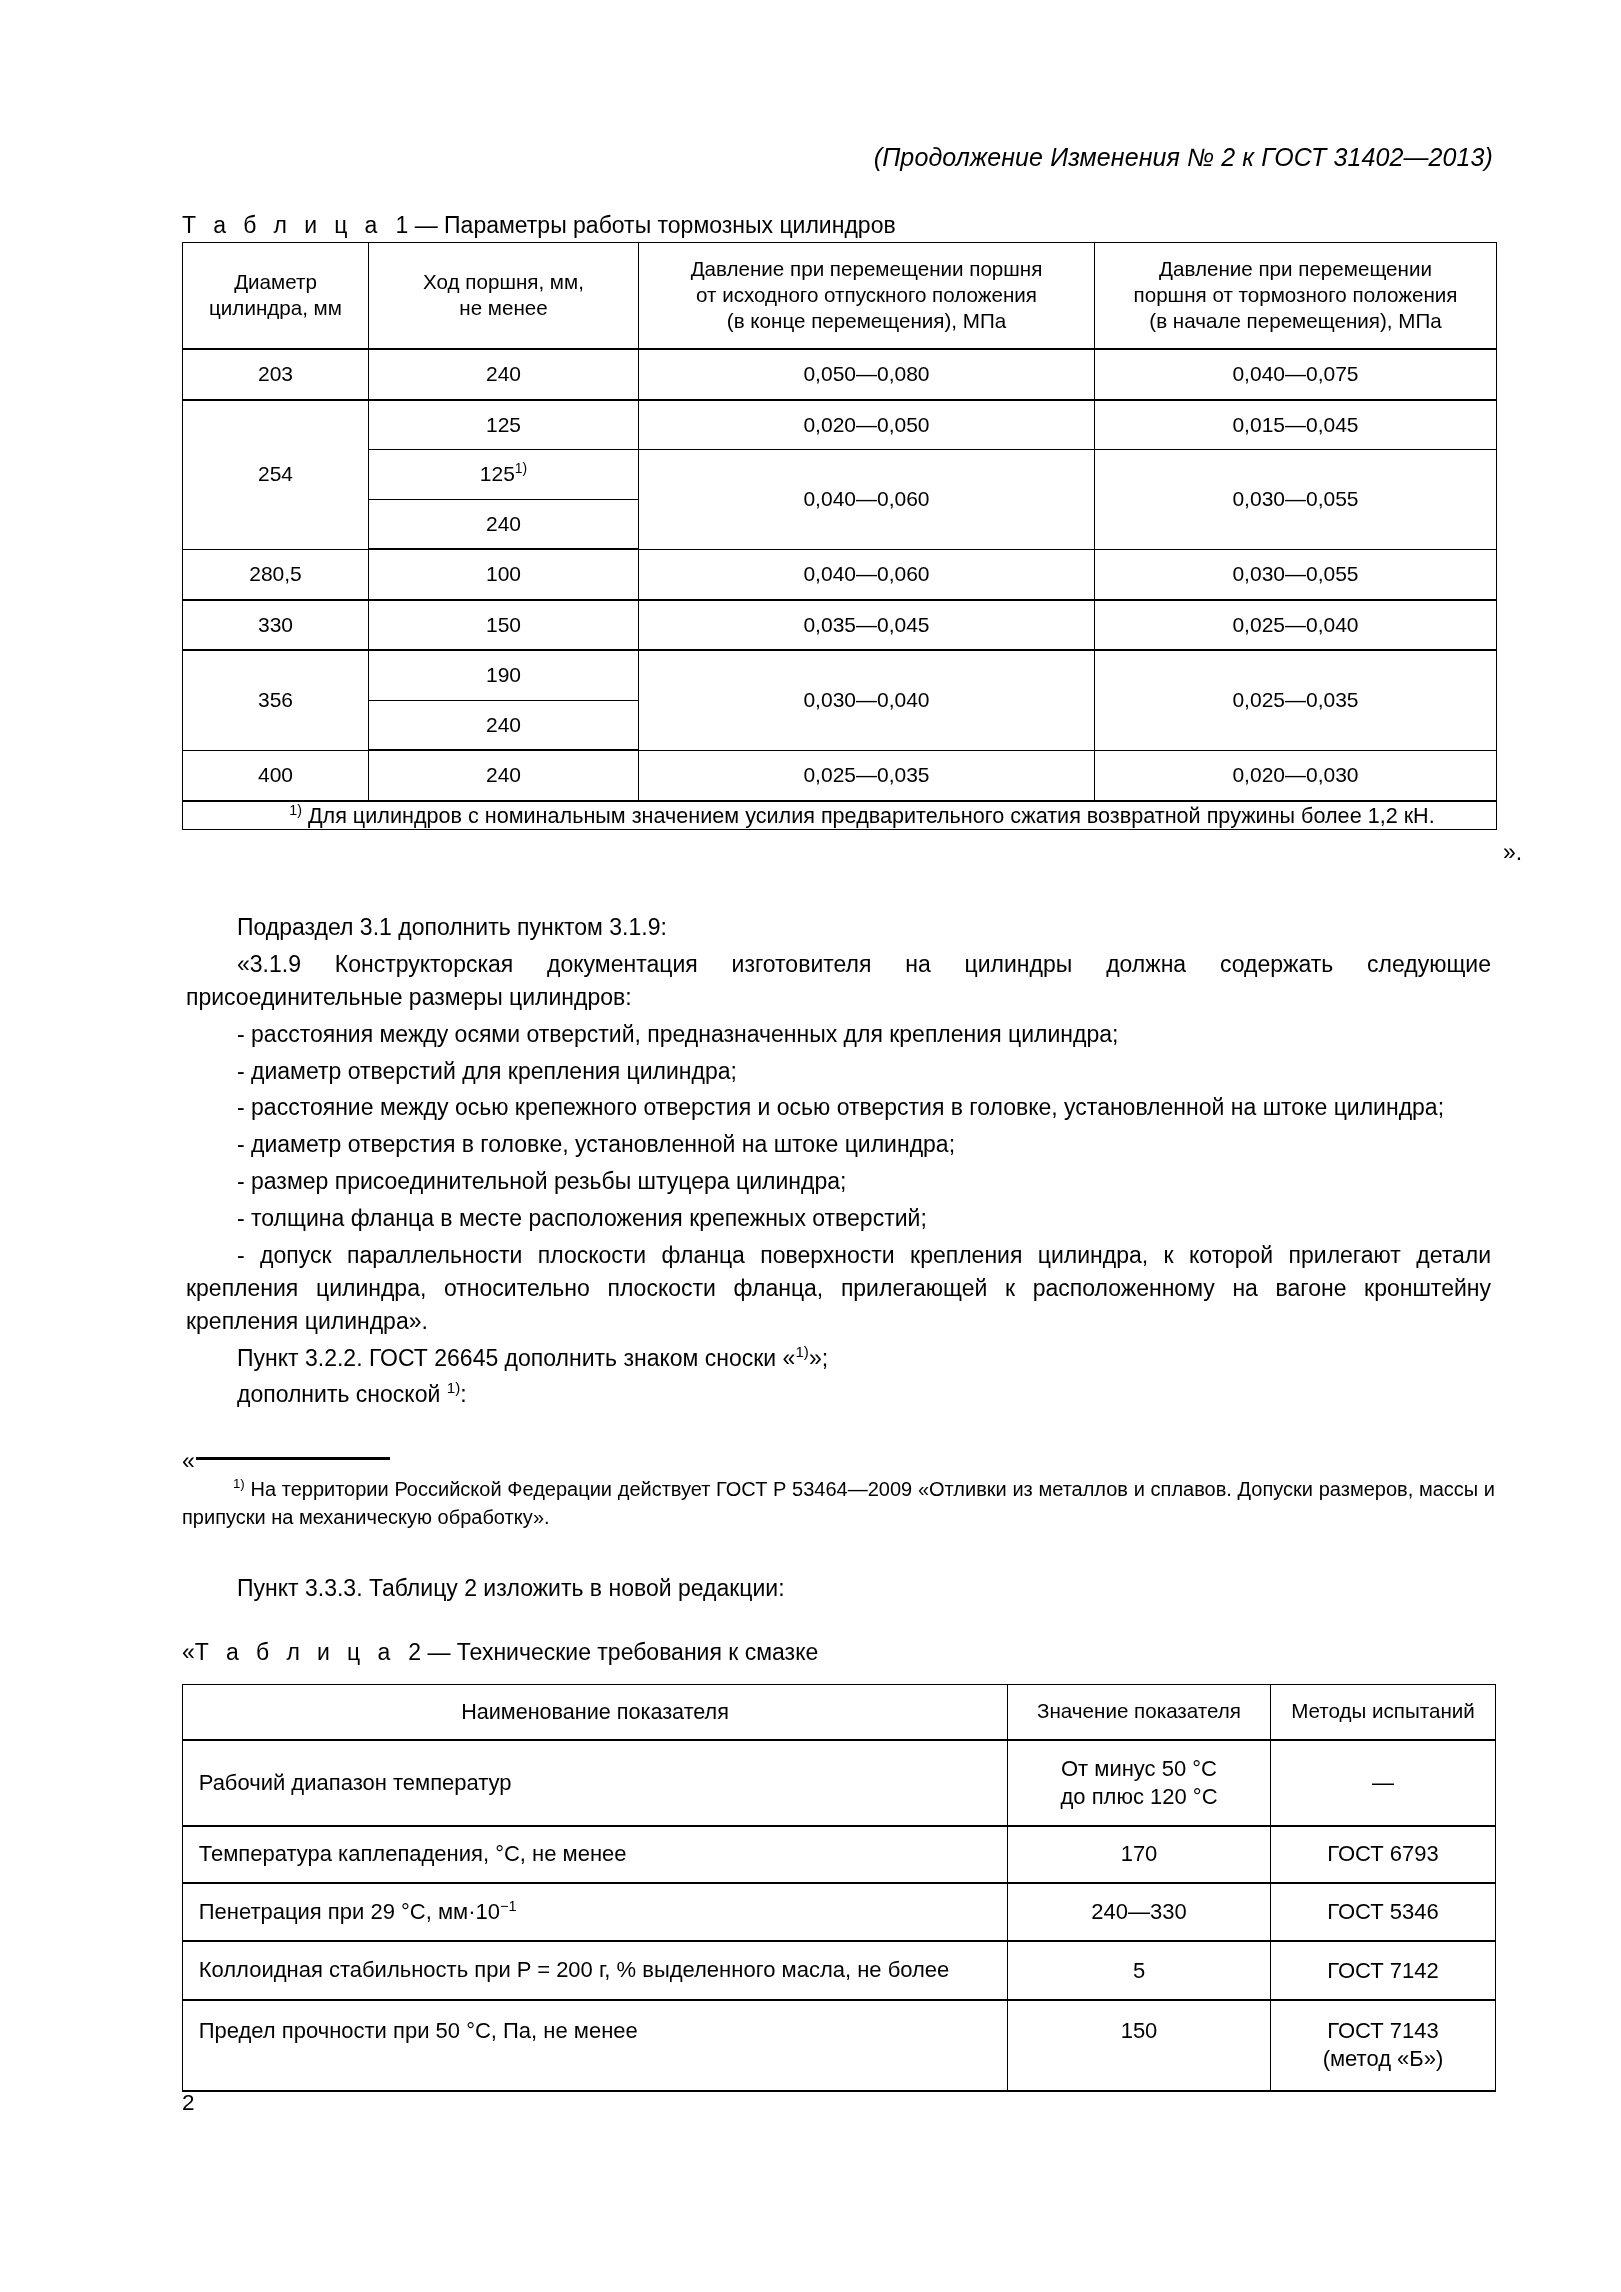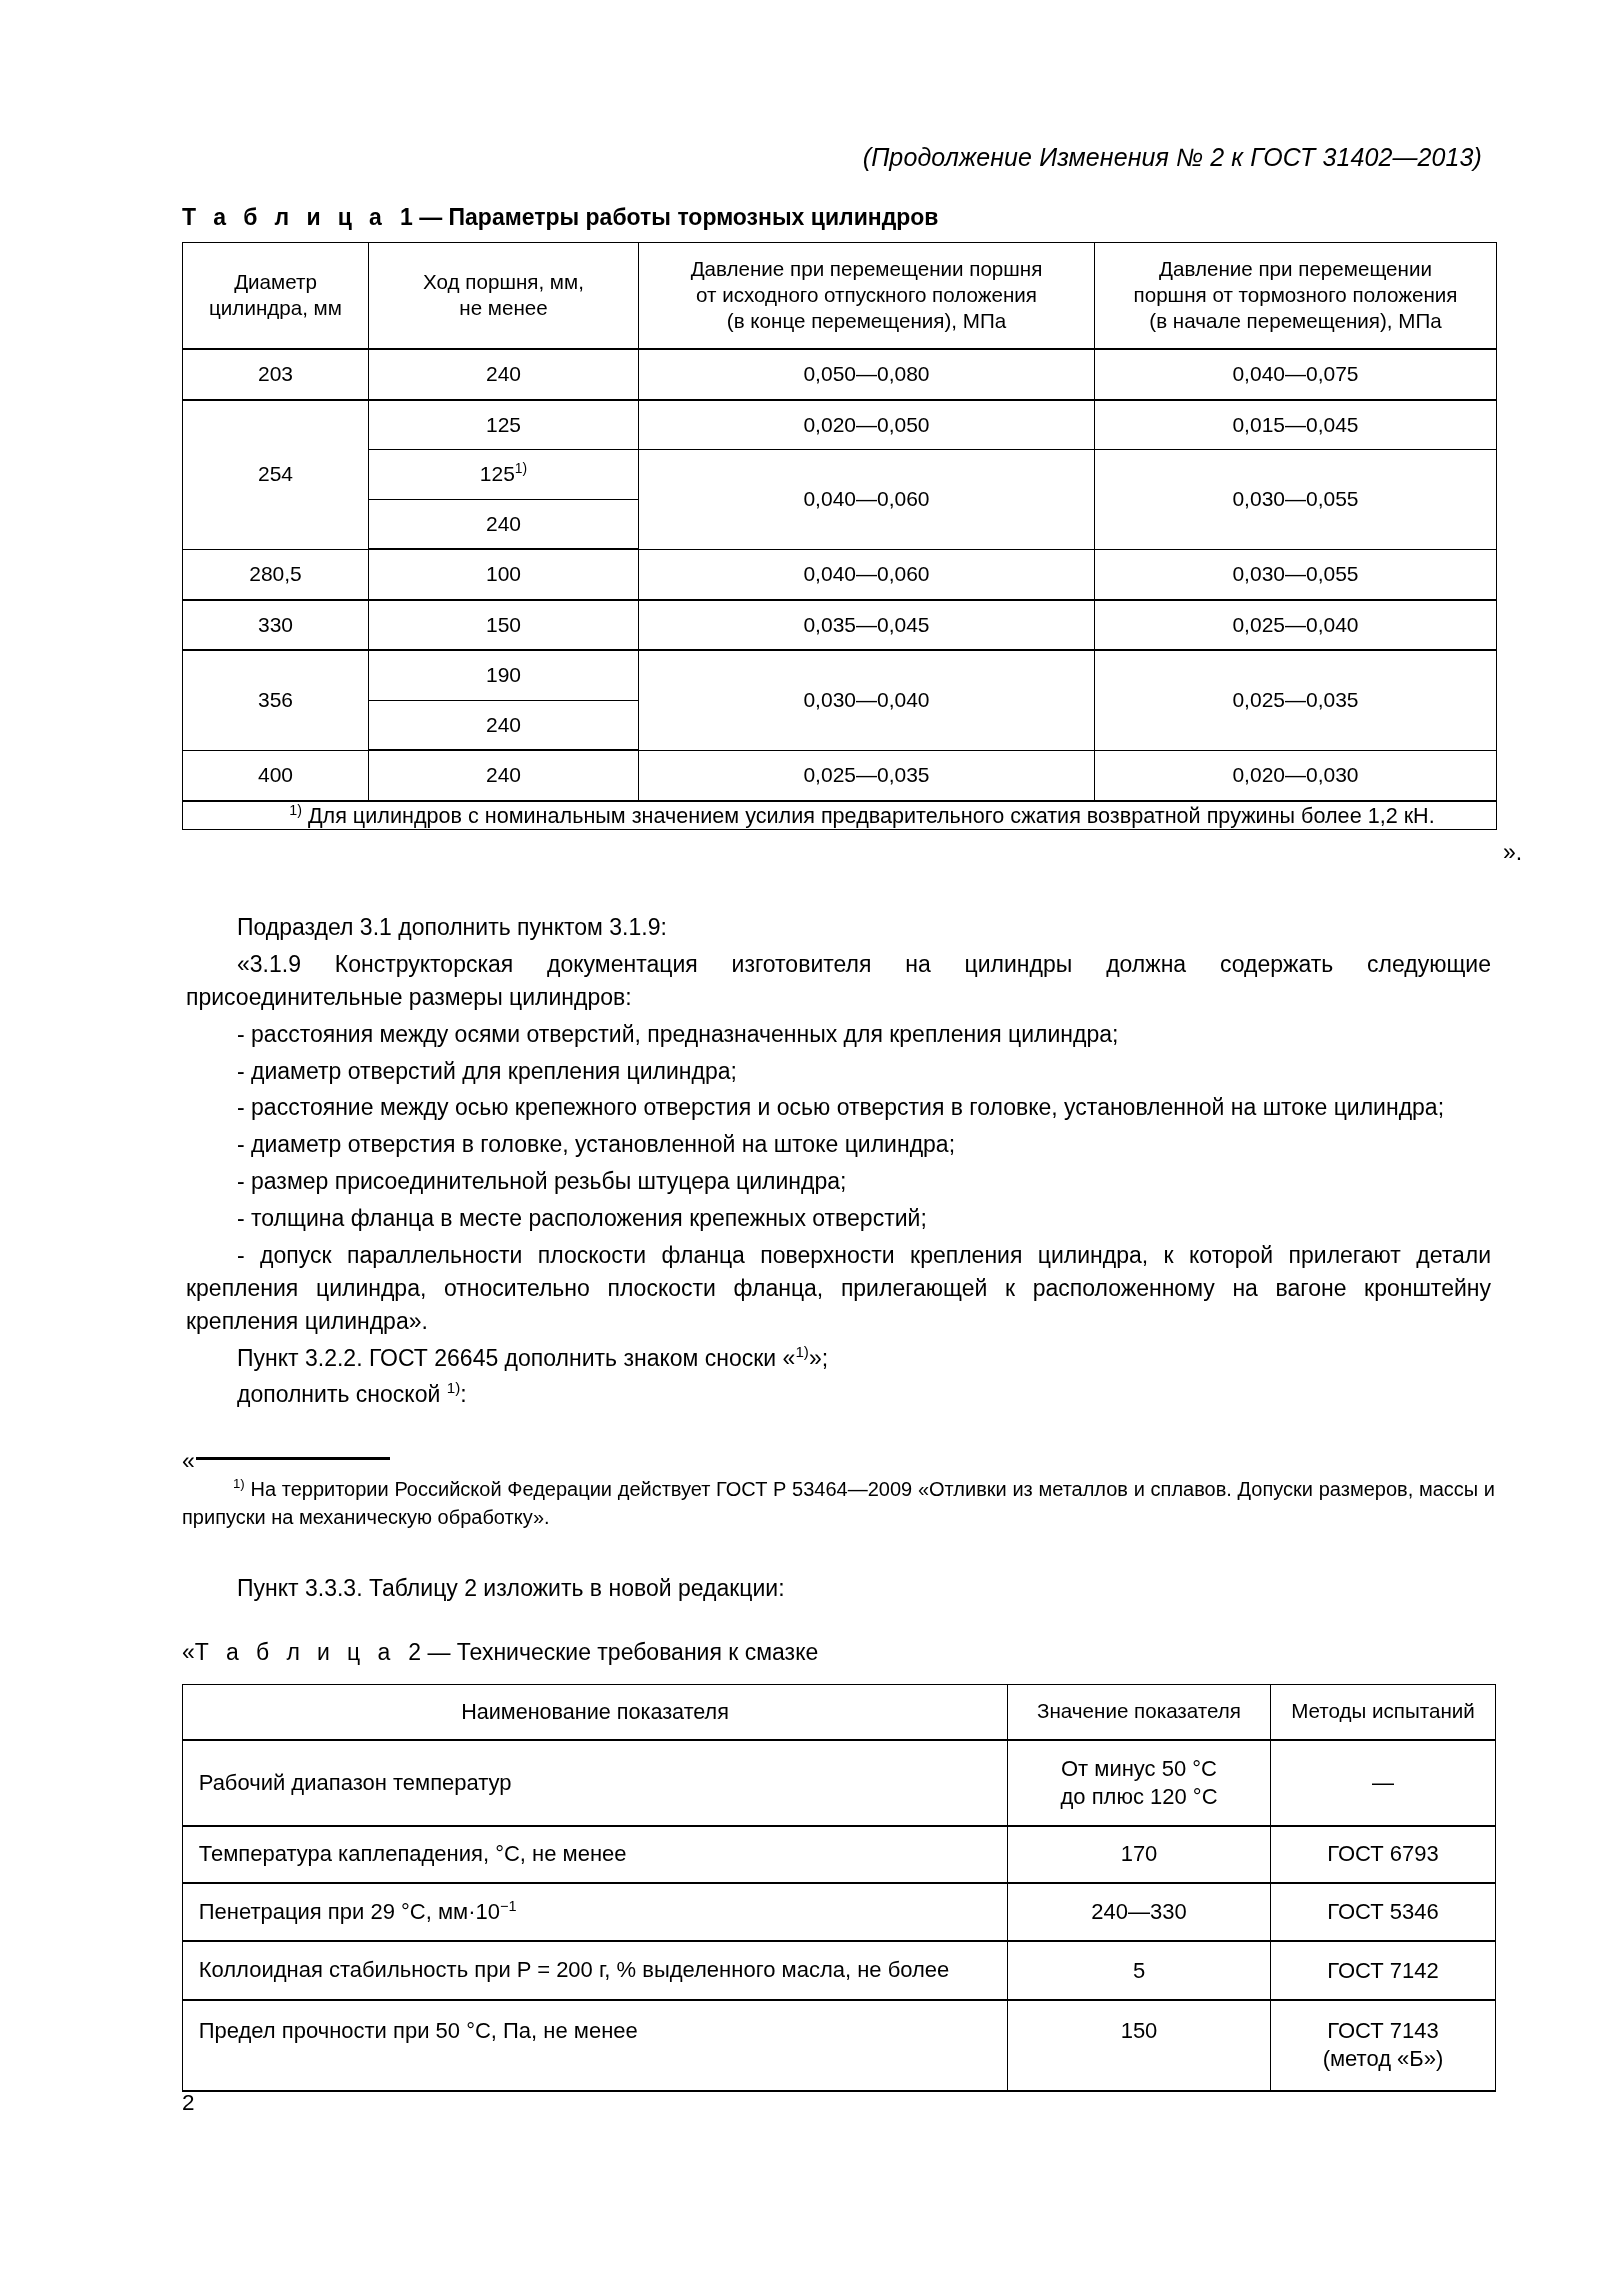--- a/index.html
+++ b/index.html
@@ -25,21 +25,21 @@
   .content {
     position: absolute;
     left: 182px;
     top: 0;
     width: 1313px;
   }
 
   
   .runhead {
     position: absolute;
-    right: 13px;
+    right: 2px;
     top: 143px;
     font-style: italic;
     font-size: 25px;
     letter-spacing: 0.1px;
     white-space: nowrap;
     margin-left: 36px;
   }
 
   
   .tbl-caption {
@@ -148,21 +148,21 @@
 </style>
 </head>
 <body>
 
 <div class="page">
 
   <div class="content">
     <div class="runhead">(Продолжение Изменения № 2 к ГОСТ 31402—2013)</div>
   </div>
 
-  <div style="position:absolute; left:182px; top:204px;font-weight:bold;" class="tbl-caption">
+  <div style="position:absolute; left:182px; top:212px;" class="tbl-caption">
     <span class="sp-word">Т а б л и ц а</span><span style="display:inline-block;width:12.7px;"></span><span>1</span>
     <span>—</span>
     <span>Параметры работы тормозных цилиндров</span>
   </div>
 
   <div style="position:absolute; left:182px; top:242px; width:1313px;">
     <table class="doc" id="table1">
       <colgroup>
         <col style="width:186px">
         <col style="width:270px">

